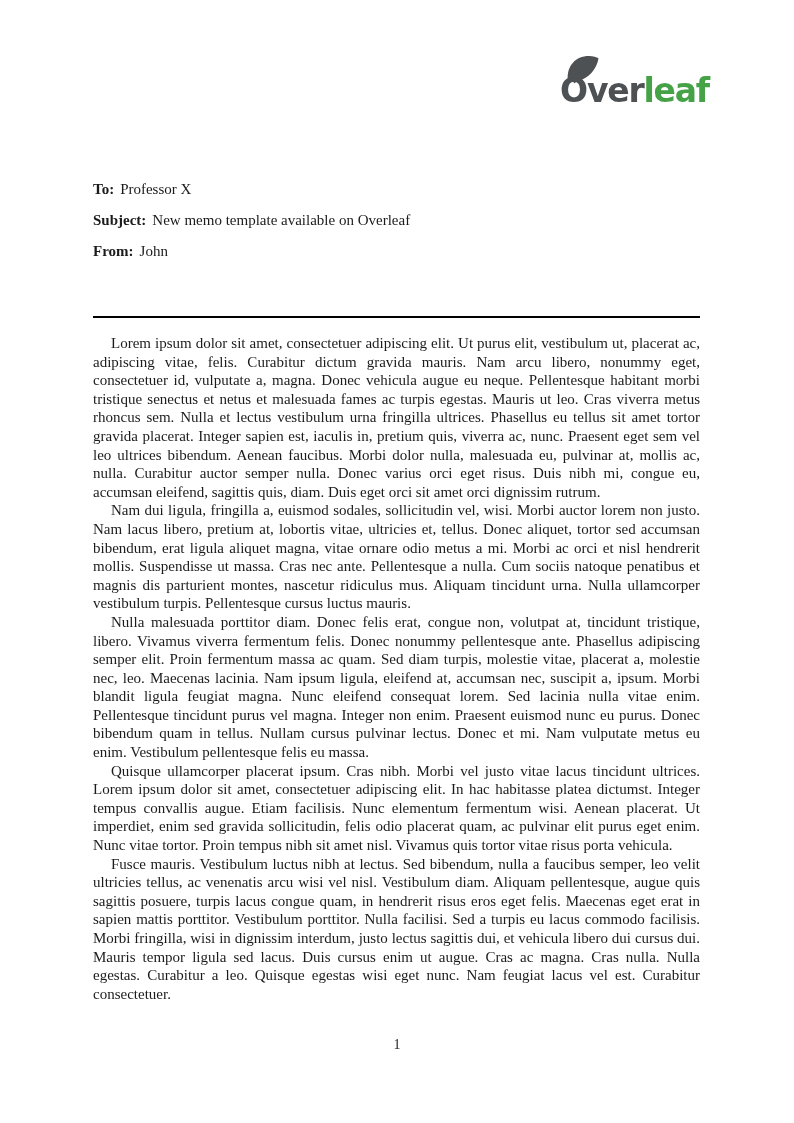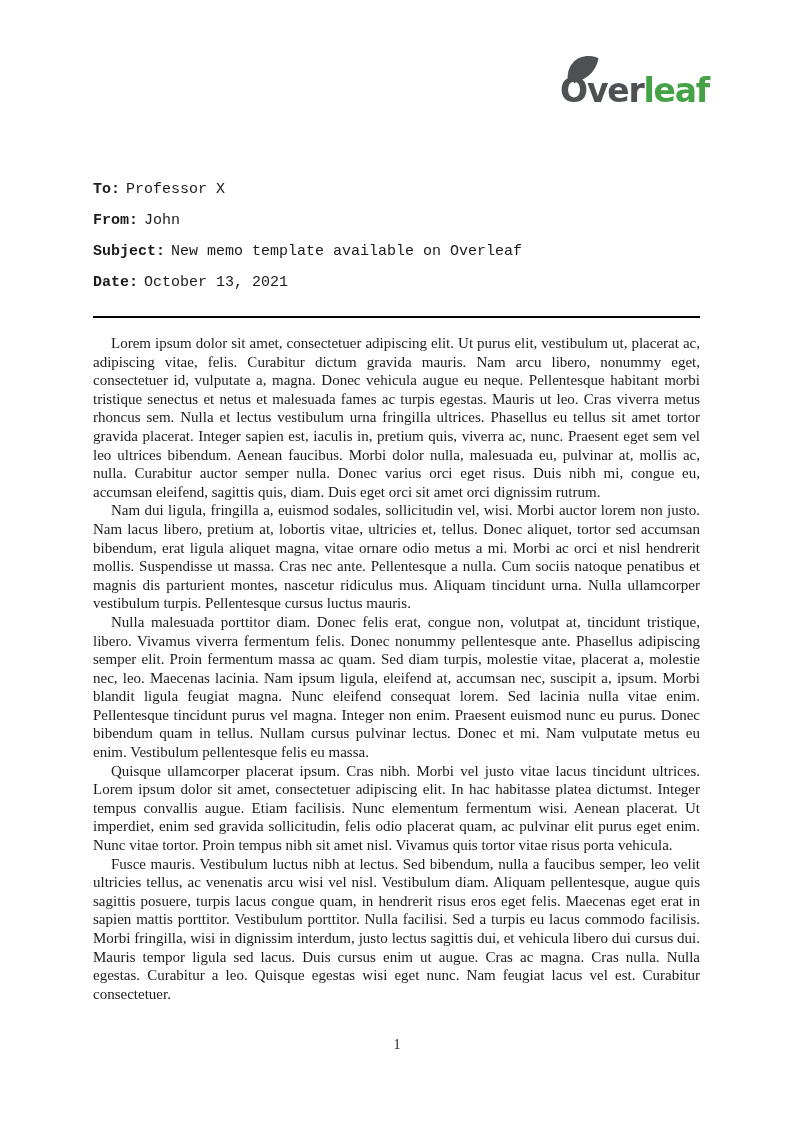--- a/index.html
+++ b/index.html
@@ -37,21 +37,21 @@
     width:37px; height:30px;
   }
 
   
   .memo-header {
     position:absolute;
     top:180px; left:93px; width:607px;
     font-size:15px;
     line-height:19px;
   }
-  .memo-field { margin:0 0 12px 0;font-family:Liberation Mono, monospace; }
+  .memo-field { margin:0 0 12px 0; }
   .memo-label { font-weight:bold; margin-right:6px; }
 
   
   .rule {
     position:absolute;
     top:316px; left:93px; width:607px;
     height:2px;
     background:var(--rule,#000000);
   }
 
@@ -84,23 +84,22 @@
   <div class="logo">
     <svg class="logo-leaf" viewBox="0 0 37 30" aria-hidden="true">
       <path fill="#4e5154" d="M4 27 C2.2 15 9 3.6 22.5 2.1 C27.5 1.5 32.5 2.8 34.5 4.2 C32.6 15.5 24.5 24.6 13.5 27.1 C9.8 27.9 6.2 27.8 4 27 Z"></path>
       <path fill="none" stroke="#4e5154" stroke-width="2.2" stroke-linecap="round" d="M33 6 C25 9 15 16 10.5 28"></path>
     </svg>
     <span class="logo-text"><span class="logo-gray">Over</span><span class="logo-green">leaf</span></span>
   </div>
 
   <div class="memo-header">
     <p class="memo-field"><span class="memo-label">To:</span><span>Professor X</span></p>
+    <p class="memo-field"><span class="memo-label">Subject:</span><span>New memo template available on Overleaf</span></p>
     <p class="memo-field"><span class="memo-label">From:</span><span>John</span></p>
-    <p class="memo-field"><span class="memo-label">Subject:</span><span>New memo template available on Overleaf</span></p>
-    <p class="memo-field"><span class="memo-label">Date:</span><span>October 13, 2021</span></p>
   </div>
 
   <div class="rule"></div>
 
   <div class="memo-body">
     <p>Lorem ipsum dolor sit amet, consectetuer adipiscing elit. Ut purus elit, vestibulum ut, placerat ac, adipiscing vitae, felis. Curabitur dictum gravida mauris. Nam arcu libero, nonummy eget, consectetuer id, vulputate a, magna. Donec vehicula augue eu neque. Pellentesque habitant morbi tristique senectus et netus et malesuada fames ac turpis egestas. Mauris ut leo. Cras viverra metus rhoncus sem. Nulla et lectus vestibulum urna fringilla ultrices. Phasellus eu tellus sit amet tortor gravida placerat. Integer sapien est, iaculis in, pretium quis, viverra ac, nunc. Praesent eget sem vel leo ultrices bibendum. Aenean faucibus. Morbi dolor nulla, malesuada eu, pulvinar at, mollis ac, nulla. Curabitur auctor semper nulla. Donec varius orci eget risus. Duis nibh mi, congue eu, accumsan eleifend, sagittis quis, diam. Duis eget orci sit amet orci dignissim rutrum.</p>
     <p>Nam dui ligula, fringilla a, euismod sodales, sollicitudin vel, wisi. Morbi auctor lorem non justo. Nam lacus libero, pretium at, lobortis vitae, ultricies et, tellus. Donec aliquet, tortor sed accumsan bibendum, erat ligula aliquet magna, vitae ornare odio metus a mi. Morbi ac orci et nisl hendrerit mollis. Suspendisse ut massa. Cras nec ante. Pellentesque a nulla. Cum sociis natoque penatibus et magnis dis parturient montes, nascetur ridiculus mus. Aliquam tincidunt urna. Nulla ullamcorper vestibulum turpis. Pellentesque cursus luctus mauris.</p>
     <p>Nulla malesuada porttitor diam. Donec felis erat, congue non, volutpat at, tincidunt tristique, libero. Vivamus viverra fermentum felis. Donec nonummy pellentesque ante. Phasellus adipiscing semper elit. Proin fermentum massa ac quam. Sed diam turpis, molestie vitae, placerat a, molestie nec, leo. Maecenas lacinia. Nam ipsum ligula, eleifend at, accumsan nec, suscipit a, ipsum. Morbi blandit ligula feugiat magna. Nunc eleifend consequat lorem. Sed lacinia nulla vitae enim. Pellentesque tincidunt purus vel magna. Integer non enim. Praesent euismod nunc eu purus. Donec bibendum quam in tellus. Nullam cursus pulvinar lectus. Donec et mi. Nam vulputate metus eu enim. Vestibulum pellentesque felis eu massa.</p>
     <p>Quisque ullamcorper placerat ipsum. Cras nibh. Morbi vel justo vitae lacus tincidunt ultrices. Lorem ipsum dolor sit amet, consectetuer adipiscing elit. In hac habitasse platea dictumst. Integer tempus convallis augue. Etiam facilisis. Nunc elementum fermentum wisi. Aenean placerat. Ut imperdiet, enim sed gravida sollicitudin, felis odio placerat quam, ac pulvinar elit purus eget enim. Nunc vitae tortor. Proin tempus nibh sit amet nisl. Vivamus quis tortor vitae risus porta vehicula.</p>
     <p>Fusce mauris. Vestibulum luctus nibh at lectus. Sed bibendum, nulla a faucibus semper, leo velit ultricies tellus, ac venenatis arcu wisi vel nisl. Vestibulum diam. Aliquam pellentesque, augue quis sagittis posuere, turpis lacus congue quam, in hendrerit risus eros eget felis. Maecenas eget erat in sapien mattis porttitor. Vestibulum porttitor. Nulla facilisi. Sed a turpis eu lacus commodo facilisis. Morbi fringilla, wisi in dignissim interdum, justo lectus sagittis dui, et vehicula libero dui cursus dui. Mauris tempor ligula sed lacus. Duis cursus enim ut augue. Cras ac magna. Cras nulla. Nulla egestas. Curabitur a leo. Quisque egestas wisi eget nunc. Nam feugiat lacus vel est. Curabitur consectetuer.</p>

